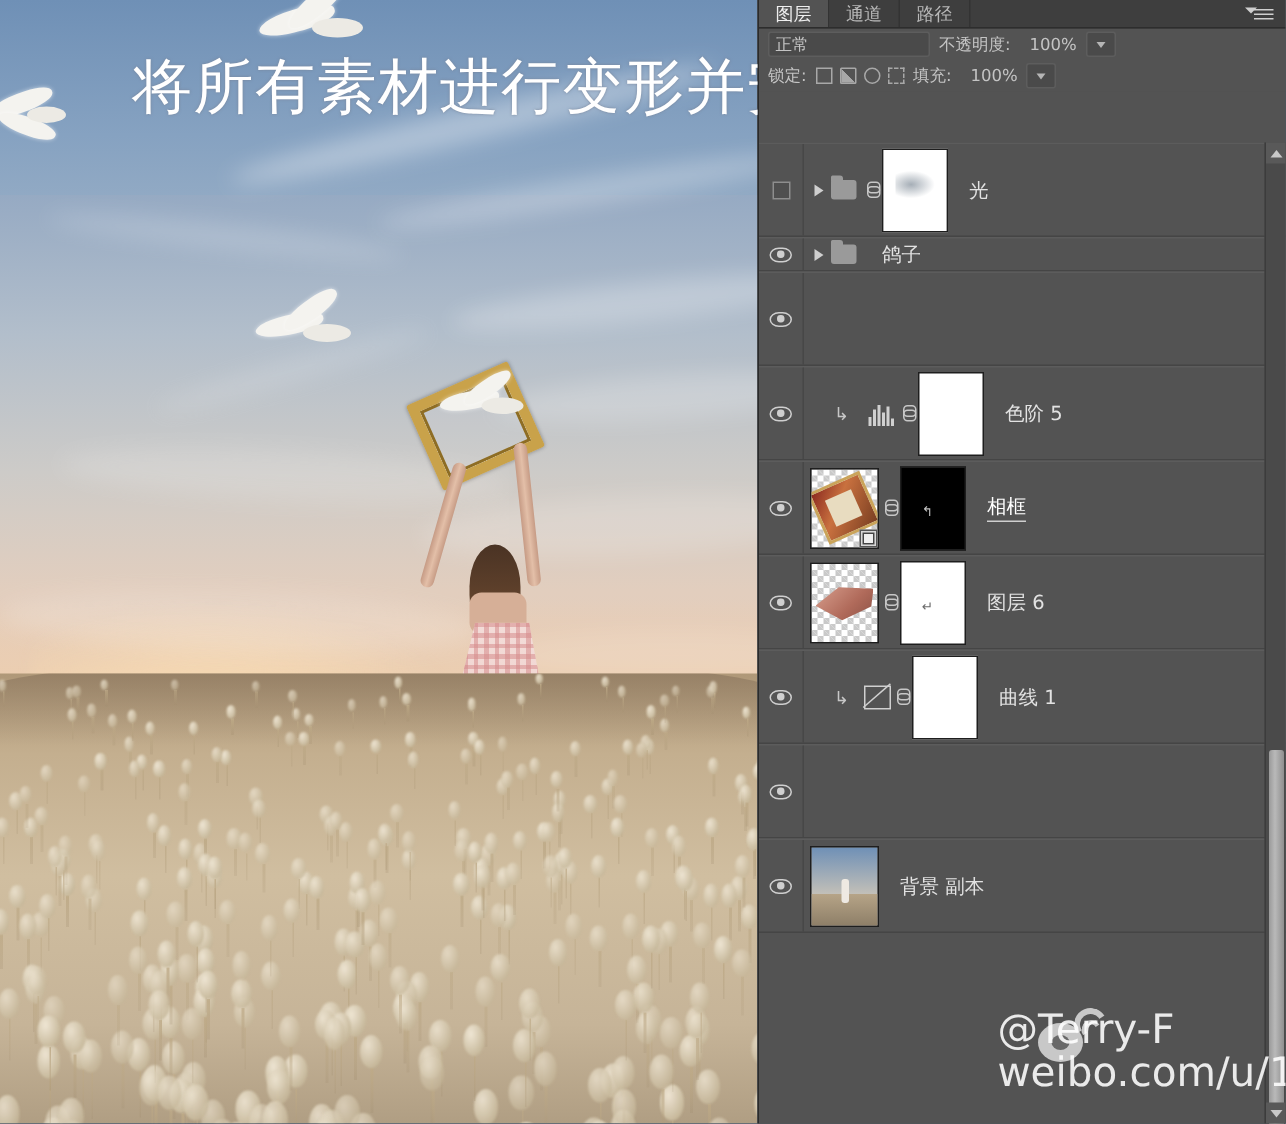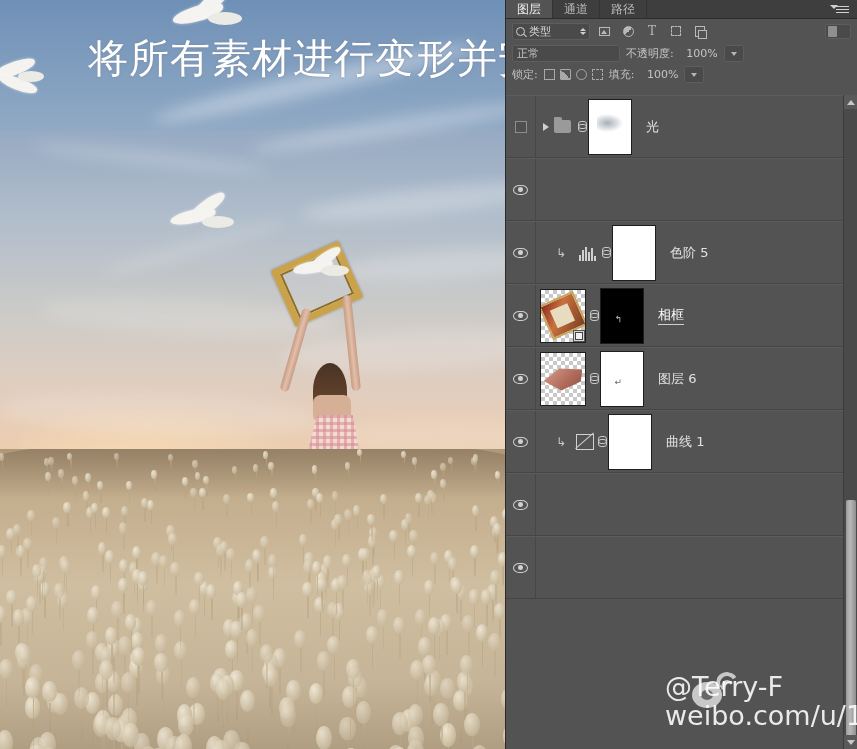--- a/index.html
+++ b/index.html
@@ -1083,48 +1083,20 @@
       <div class="menu-caret"></div>
       <div id="panel-menu-btn">
         <div class="bars">
             <i></i>
             <i></i>
             <i></i>
           </div>
       </div>
     </div>
 
-    <div id="filter-row">
-      <div id="kind-select">
-        <div class="magnifier"></div>
-        <span class="lbl">类型</span>
-        <span class="updown">
-            <i class="u"></i>
-            <i class="d"></i>
-          </span>
-      </div>
-      <div class="fbtn">
-          <span class="icn-pixel"></span>
-        </div>
-      <div class="fbtn">
-          <span class="icn-adj"></span>
-        </div>
-      <div class="fbtn">
-          <span class="icn-type">T</span>
-        </div>
-      <div class="fbtn">
-          <span class="icn-shape"></span>
-        </div>
-      <div class="fbtn">
-          <span class="icn-smart"></span>
-        </div>
-      <div id="filter-toggle">
-          <span class="knob"></span>
-        </div>
-    </div>
 
     <div id="blend-row">
       <div id="blend-select">
         <span>正常</span>
       </div>
       <span>不透明度:</span>
       <span class="numfield">100%</span>
       <span class="spin">
           <i></i>
         </span>
@@ -1155,20 +1127,33 @@
             <span class="folder-icon"></span>
             <span class="link-icon">
               <span class="link-glyph"></span>
             </span>
             <span class="mask-thumb">
               <div class="t-lightburst"></div>
             </span>
             <span class="layer-name">光</span>
           </div>
         </div>
+        <div class="layer-row" style="height:23px;">
+          <div class="vis-cell">
+            <span class="eye">
+              <span class="outer"></span>
+              <span class="pupil"></span>
+            </span>
+          </div>
+          <div class="row-body">
+            <span class="disclosure"></span>
+            <span class="folder-icon"></span>
+            <span class="layer-name">鸽子</span>
+          </div>
+        </div>
         <div class="layer-row" style="height:63px;">
           <div class="vis-cell">
             <span class="eye">
               <span class="outer"></span>
               <span class="pupil"></span>
             </span>
           </div>
         </div>
         <div class="layer-row" style="height:63px;">
           <div class="vis-cell">
@@ -1261,20 +1246,28 @@
               <span class="pupil"></span>
             </span>
           </div>
         </div>
         <div class="layer-row" style="height:63px;">
           <div class="vis-cell">
             <span class="eye">
               <span class="outer"></span>
               <span class="pupil"></span>
             </span>
+          </div>
+          <div class="row-body">
+            <span class="thumb">
+              <div class="t-sky"></div>
+              <div class="t-field"></div>
+              <div class="t-person"></div>
+            </span>
+            <span class="layer-name">背景 副本</span>
           </div>
         </div>
       </div>
 
     <div id="panel-scroll">
       <div id="scroll-up">
           <i></i>
         </div>
       <div id="scroll-thumb"></div>
       <div id="scroll-down">

